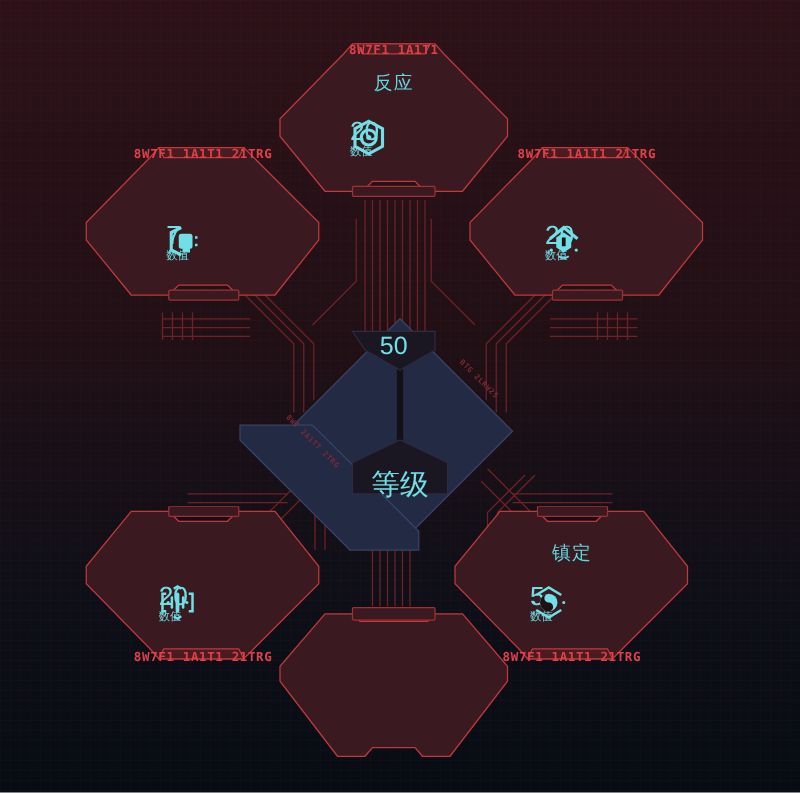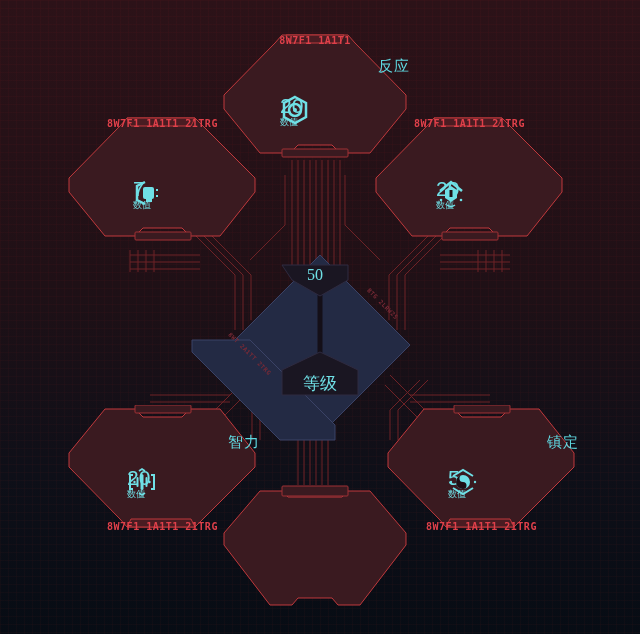--- a/index.html
+++ b/index.html
@@ -12,21 +12,21 @@
     position:absolute; inset:0;
     background-image:
       linear-gradient(rgba(255,60,60,0.03) 1px, transparent 1px),
       linear-gradient(90deg, rgba(255,60,60,0.03) 1px, transparent 1px);
     background-size: 8px 8px;
   }
   svg.bg { position:absolute; left:0; top:0; }
   .panel { position:absolute; }
   .panel svg { position:absolute; left:0; top:0; }
   .panel .title {
-    position:absolute; left:0; right:0; text-align:right;
+    position:absolute; left:0; right:0; text-align:center;
     color:#5fd8e0; font-size:15px; letter-spacing:1px;
   }
   .panel .stat {
     position:absolute; display:flex; align-items:center; gap:4px;
   }
   .stat .icon { width:30px; height:30px; }
   .stat .valwrap { display:flex; flex-direction:column; line-height:1; }
   .stat .val { color:#6fe0e6; font-size:21px; font-family:"Liberation Sans", sans-serif; }
   .stat .unit { color:#6fe0e6; font-size:9px; margin-top:2px; }
   .code {
@@ -65,22 +65,22 @@
 
   <g>
     <polygon points="320,255 410,345 320,435 230,345" fill="#232a44" stroke="#3a4266" stroke-width="1"></polygon>
     <polygon points="192,340 250,340 335,425 335,440 280,440 192,352" fill="#232a44" stroke="#3a4266" stroke-width="1"></polygon>
     <line x1="320" y1="290" x2="320" y2="355" stroke="#140f18" stroke-width="5"></line>
     <polygon points="282,265 348,265 348,280 320,296 292,280" fill="#1a1622" stroke="#2e2a40"></polygon>
     <polygon points="282,370 320,352 358,370 358,395 282,395" fill="#1a1622" stroke="#2e2a40"></polygon>
   </g>
 </svg>
 
-<div class="center-text" style="left:290px; top:266px; width:50px; font-size:16px; font-family:Liberation Serif, serif;">50</div>
-<div class="center-text" style="left:285px; top:372px; width:70px; font-size:17px;">等级</div>
+<div class="center-text" style="left:290px; top:266px; width:50px; font-size:20px; font-family:Liberation Sans, sans-serif;">50</div>
+<div class="center-text" style="left:285px; top:372px; width:70px; font-size:23px;">等级</div>
 <div class="code" style="left:348px; top:300px; width:70px; transform:rotate(45deg); color:#7a2a36; font-size:6px;">BTG 2LRW25</div>
 <div class="code" style="left:210px; top:350px; width:80px; transform:rotate(45deg); color:#7a2a36; font-size:6px;">8WT 2A1TT 2TRG</div>
 
 <div class="panel" style="left:220px; top:33px; width:190px; height:130px;">
   <svg width="190" height="130">
     <polygon points="62,2 128,2 135,10 186,62 186,76 150,120 120,120 112,112 78,112 70,120 40,120 4,76 4,62 55,10" fill="#3a1a20" stroke="#c0393c" stroke-width="1"></polygon>
     <polygon points="66,2 124,2 120,10 70,10" fill="#4a1c22" stroke="#c0393c"></polygon>
     <rect x="62" y="116" width="66" height="8" rx="1" fill="#3a1a20" stroke="#a03034"></rect>
   </svg>
   <div class="code" style="left:0; right:0; top:2px;">8W7F1 1A1T1</div>
@@ -141,40 +141,39 @@
     </div>
   </div>
 </div>
 
 <div class="panel" style="left:65px; top:405px; width:195px; height:130px;">
   <svg width="195" height="130">
     <polygon points="40,4 70,4 78,12 117,12 125,4 155,4 190,48 190,62 138,114 130,122 62,122 55,114 4,62 4,48" fill="#3a1a20" stroke="#c0393c" stroke-width="1"></polygon>
     <polygon points="62,122 130,122 126,114 66,114" fill="#4a1c22" stroke="#c0393c"></polygon>
     <rect x="70" y="0" width="56" height="8" rx="1" fill="#3a1a20" stroke="#a03034"></rect>
   </svg>
-  <div class="title" style="top:28px;">智力</div>
   <div class="stat" style="left:62px; top:62px;">
     <svg class="icon" viewBox="0 0 30 30">
       <path d="M6 8 H3 V22 H6 M24 8 H27 V22 H24" fill="none" stroke="#6fe0e6" stroke-width="2"></path>
       <path d="M12 4 L15 2 L18 4 M12 26 L15 28 L18 26" fill="none" stroke="#6fe0e6" stroke-width="1.8"></path>
       <rect x="13.5" y="7" width="3" height="16" rx="1.5" fill="#6fe0e6"></rect>
       <rect x="9.5" y="10" width="2" height="10" rx="1" fill="#6fe0e6"></rect>
       <rect x="18.5" y="10" width="2" height="10" rx="1" fill="#6fe0e6"></rect>
       <circle cx="7.5" cy="15" r="1.2" fill="#6fe0e6"></circle>
         <circle cx="22.5" cy="15" r="1.2" fill="#6fe0e6"></circle>
     </svg>
     <div class="valwrap">
       <span class="val">20</span>
       <span class="unit">数值</span>
     </div>
   </div>
   <div class="code" style="left:0; right:0; top:116px;">8W7F1 1A1T1 21TRG</div>
 </div>
 
-<div class="panel" style="left:384px; top:405px; width:195px; height:130px;">
+<div class="panel" style="left:360px; top:405px; width:195px; height:130px;">
   <svg width="195" height="130">
     <polygon points="40,4 70,4 78,12 117,12 125,4 155,4 190,48 190,62 138,114 130,122 62,122 55,114 4,62 4,48" fill="#3a1a20" stroke="#c0393c" stroke-width="1"></polygon>
     <polygon points="62,122 130,122 126,114 66,114" fill="#4a1c22" stroke="#c0393c"></polygon>
     <rect x="70" y="0" width="56" height="8" rx="1" fill="#3a1a20" stroke="#a03034"></rect>
   </svg>
   <div class="title" style="top:28px;">镇定</div>
   <div class="stat" style="left:64px; top:62px;">
     <svg class="icon" viewBox="0 0 30 30">
       <path d="M5 9 L15 3 L25 9 M5 21 L15 27 L25 21" fill="none" stroke="#6fe0e6" stroke-width="2"></path>
       <circle cx="15" cy="15" r="7" fill="#6fe0e6"></circle>

